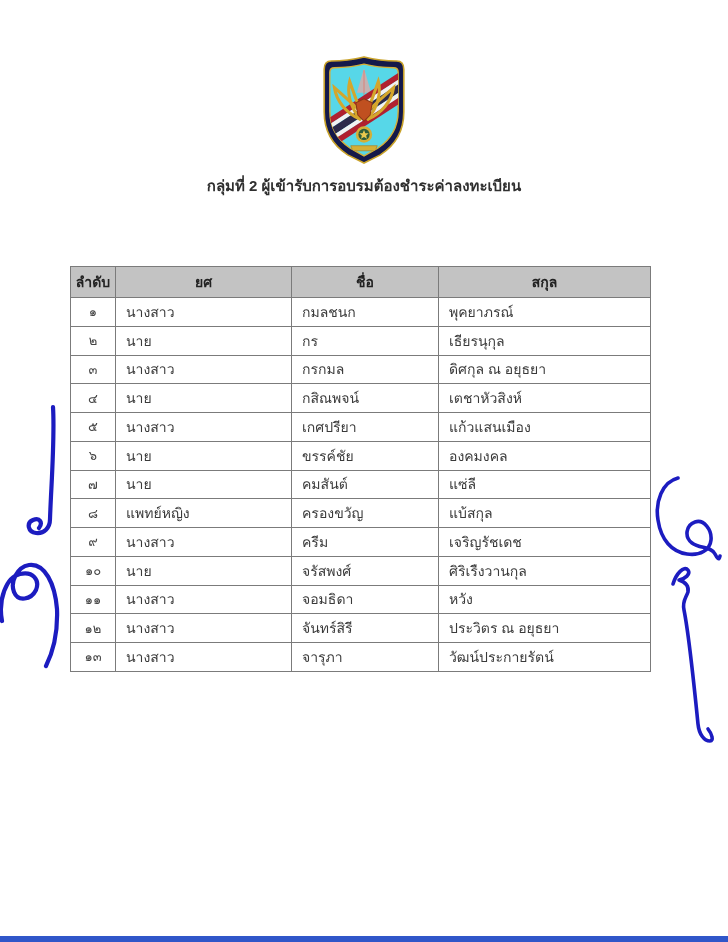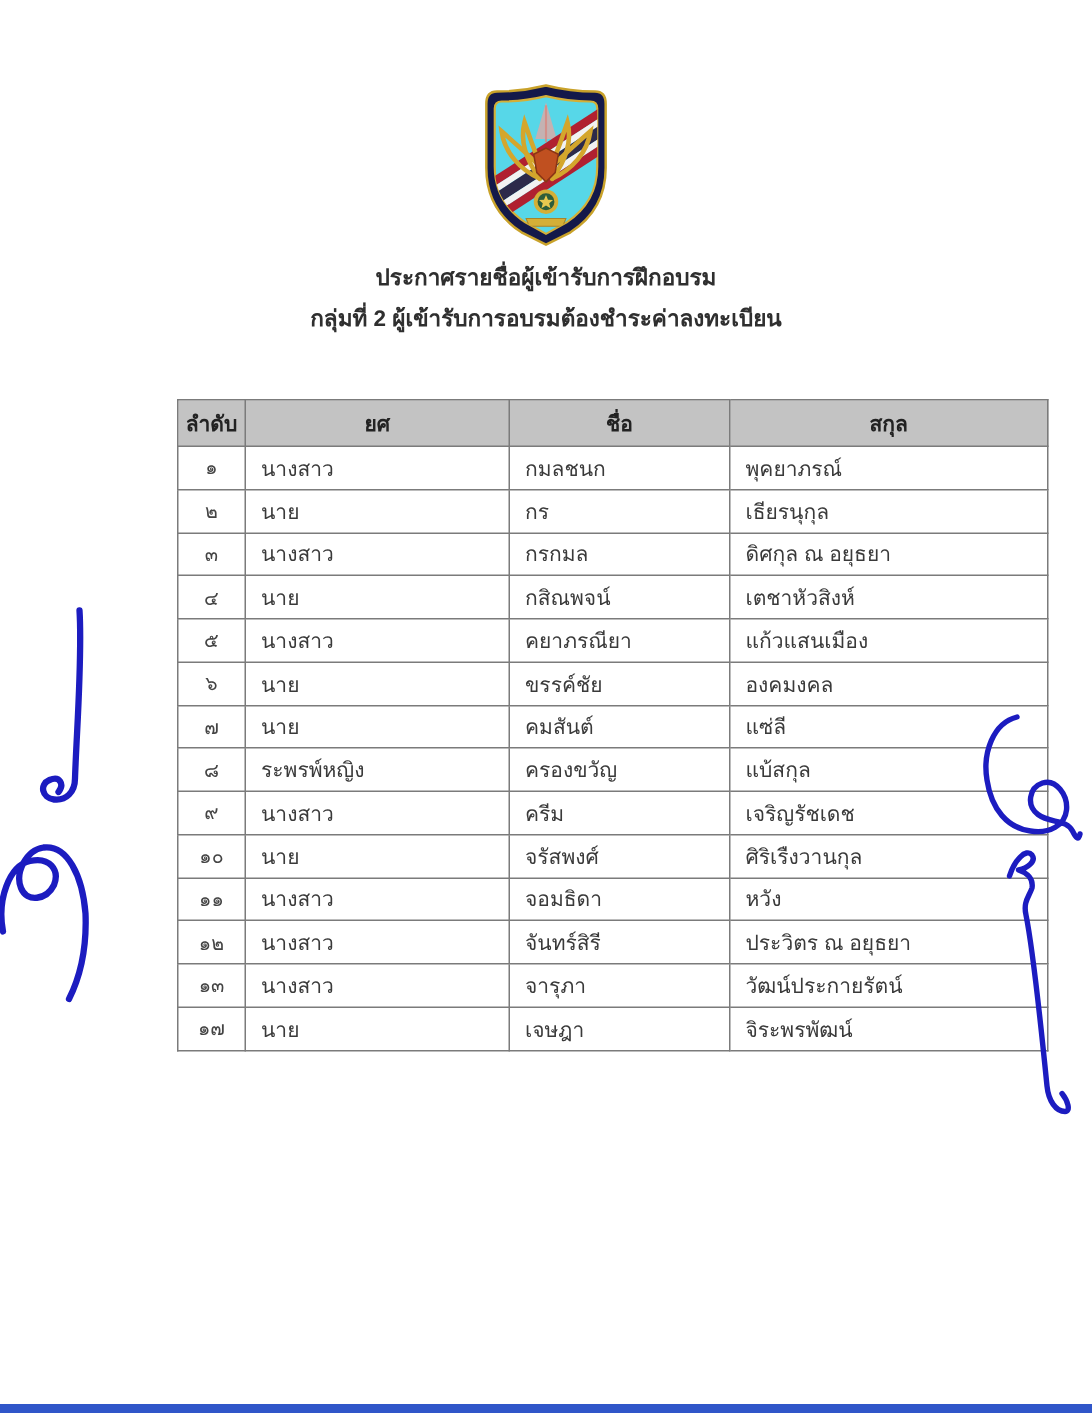--- a/index.html
+++ b/index.html
@@ -9,21 +9,21 @@
     -webkit-font-smoothing:antialiased;
   }
   .emblem{position:absolute;left:313px;top:55px;width:102px;height:110px;}
   .doc-header{
     position:absolute;left:0;top:172px;width:728px;text-align:center;
     font-size:15px;font-weight:bold;color:#2f2f2f;line-height:27px;
   }
   .table-wrap{position:absolute;left:70px;top:266px;width:580px;}
   table.roster{
     width:580px;border-collapse:collapse;table-layout:fixed;
-    font-size:14px;color:#3a3a3a;margin-left:48px;
+    font-size:14px;color:#3a3a3a;
   }
   table.roster th,table.roster td{border:1px solid #7b7b7b;}
   table.roster th{
     background:#c3c3c3;height:30px;font-size:14px;font-weight:bold;color:#222222;
     text-align:center;padding:0;
   }
   table.roster td{height:27.75px;padding:0 4px 0 10px;text-align:left;overflow:hidden;white-space:nowrap;}
   table.roster td.c-no{text-align:center;padding:0;font-size:13px;color:#444444;}
   col.w-no{width:45px;} col.w-title{width:176px;} col.w-first{width:147px;} col.w-last{width:212px;}
   .sig{position:absolute;pointer-events:none;}
@@ -70,21 +70,20 @@
       <circle cx="50" cy="77" r="8" fill="#d4af37"></circle>
       <circle cx="50" cy="77" r="5.5" fill="#2e5d3a"></circle>
       <path d="M50,72.6 L51.3,75.7 L54.6,75.9 L52.1,78 L52.9,81.2 L50,79.4 L47.1,81.2 L47.9,78 L45.4,75.9 L48.7,75.7 Z" fill="#e9c94f"></path>
 
       <path d="M37,88 L63,88 L61,93 L39,93 Z" fill="#d4af37" stroke="#a8842a" stroke-width="0.7"></path>
     </g>
   </svg>
 </div>
 
 <div class="doc-header">
-  <div>ประกาศรายชื่อผู้เข้ารับการฝึกอบรม</div>
   <div>กลุ่มที่ 2 ผู้เข้ารับการอบรมต้องชำระค่าลงทะเบียน</div>
 </div>
 
 <div class="table-wrap">
   <table class="roster">
     <colgroup>
       <col class="w-no">
         <col class="w-title">
         <col class="w-first">
         <col class="w-last">
@@ -118,38 +117,38 @@
         </tr>
         <tr>
           <td class="c-no">๔</td>
           <td>นาย</td>
           <td>กสิณพจน์</td>
           <td>เตชาหัวสิงห์</td>
         </tr>
         <tr>
           <td class="c-no">๕</td>
           <td>นางสาว</td>
-          <td>คยาภรณียา</td>
+          <td>เกศปรียา</td>
           <td>แก้วแสนเมือง</td>
         </tr>
         <tr>
           <td class="c-no">๖</td>
           <td>นาย</td>
           <td>ขรรค์ชัย</td>
           <td>องคมงคล</td>
         </tr>
         <tr>
           <td class="c-no">๗</td>
           <td>นาย</td>
           <td>คมสันต์</td>
           <td>แซ่ลี</td>
         </tr>
         <tr>
           <td class="c-no">๘</td>
-          <td>ระพรพ์หญิง</td>
+          <td>แพทย์หญิง</td>
           <td>ครองขวัญ</td>
           <td>แบ้สกุล</td>
         </tr>
         <tr>
           <td class="c-no">๙</td>
           <td>นางสาว</td>
           <td>ครีม</td>
           <td>เจริญรัชเดช</td>
         </tr>
         <tr>
@@ -169,26 +168,20 @@
           <td>นางสาว</td>
           <td>จันทร์สิรี</td>
           <td>ประวิตร ณ อยุธยา</td>
         </tr>
         <tr>
           <td class="c-no">๑๓</td>
           <td>นางสาว</td>
           <td>จารุภา</td>
           <td>วัฒน์ประกายรัตน์</td>
         </tr>
-        <tr>
-          <td class="c-no">๑๗</td>
-          <td>นาย</td>
-          <td>เจษฎา</td>
-          <td>จิระพรพัฒน์</td>
-        </tr>
       </tbody>
   </table>
 </div>
 
 <svg class="sig sig-left" viewBox="0 0 80 290" xmlns="http://www.w3.org/2000/svg">
   <g fill="none" stroke="#1c1cc0" stroke-width="4.2" stroke-linecap="round" stroke-linejoin="round">
     <path d="M53,14 C55,45 51,95 50,126 C50,135 44,141 36,140 C28,139 26,130 33,127 C40,124 43,130 39,135"></path>
     <path d="M2,228 C-2,207 6,184 20,181 C33,178 40,187 36,197 C31,207 18,209 14,199 C10,189 17,174 29,172 C45,170 55,191 57,216 C58,241 53,259 46,273"></path>
   </g>
 </svg>

